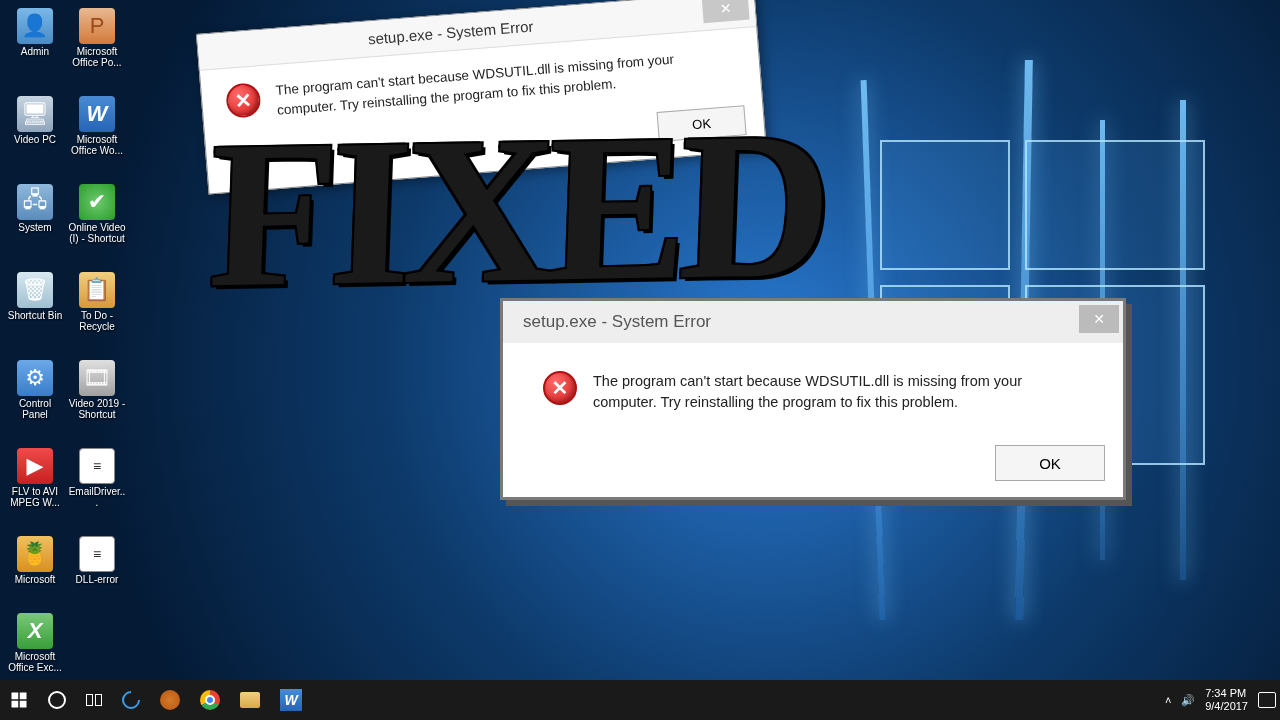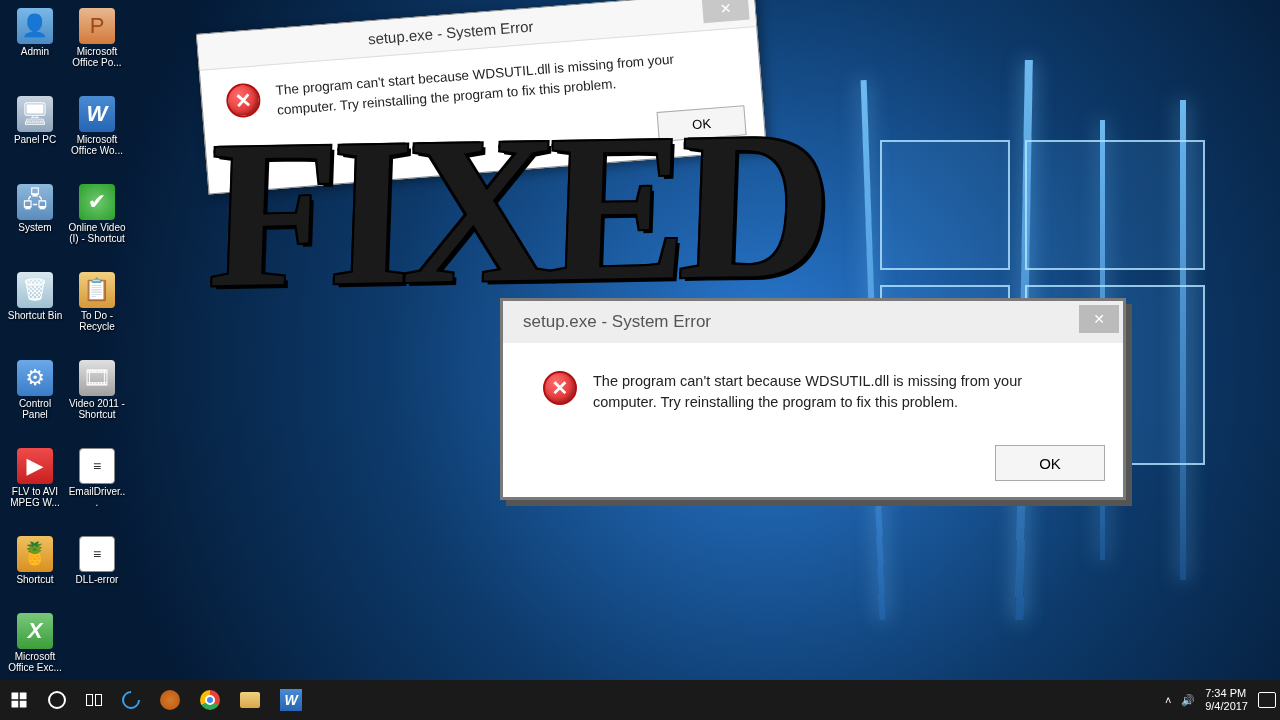--- a/index.html
+++ b/index.html
@@ -86,21 +86,21 @@
     <div class="d-icon">
       <div class="glyph g-admin">👤</div>
       <div class="lbl">Admin</div>
     </div>
     <div class="d-icon">
       <div class="glyph g-ppt">P</div>
       <div class="lbl">Microsoft Office Po...</div>
     </div>
     <div class="d-icon">
       <div class="glyph g-pc">🖥</div>
-      <div class="lbl">Panel PC</div>
+      <div class="lbl">Video PC</div>
     </div>
     <div class="d-icon">
       <div class="glyph g-word">W</div>
       <div class="lbl">Microsoft Office Wo...</div>
     </div>
     <div class="d-icon">
       <div class="glyph g-net">🖧</div>
       <div class="lbl">System</div>
     </div>
     <div class="d-icon">
@@ -114,33 +114,33 @@
     <div class="d-icon">
       <div class="glyph g-todo">📋</div>
       <div class="lbl">To Do - Recycle</div>
     </div>
     <div class="d-icon">
       <div class="glyph g-cp">⚙</div>
       <div class="lbl">Control Panel</div>
     </div>
     <div class="d-icon">
       <div class="glyph g-vid">🎞</div>
-      <div class="lbl">Video 2011 - Shortcut</div>
+      <div class="lbl">Video 2019 - Shortcut</div>
     </div>
     <div class="d-icon">
       <div class="glyph g-flv">▶</div>
       <div class="lbl">FLV to AVI MPEG W...</div>
     </div>
     <div class="d-icon">
       <div class="glyph g-txt">≡</div>
       <div class="lbl">EmailDriver...</div>
     </div>
     <div class="d-icon">
       <div class="glyph g-hb">🍍</div>
-      <div class="lbl">Shortcut</div>
+      <div class="lbl">Microsoft</div>
     </div>
     <div class="d-icon">
       <div class="glyph g-txt">≡</div>
       <div class="lbl">DLL-error</div>
     </div>
     <div class="d-icon">
       <div class="glyph g-xl">X</div>
       <div class="lbl">Microsoft Office Exc...</div>
     </div>
   </div>

